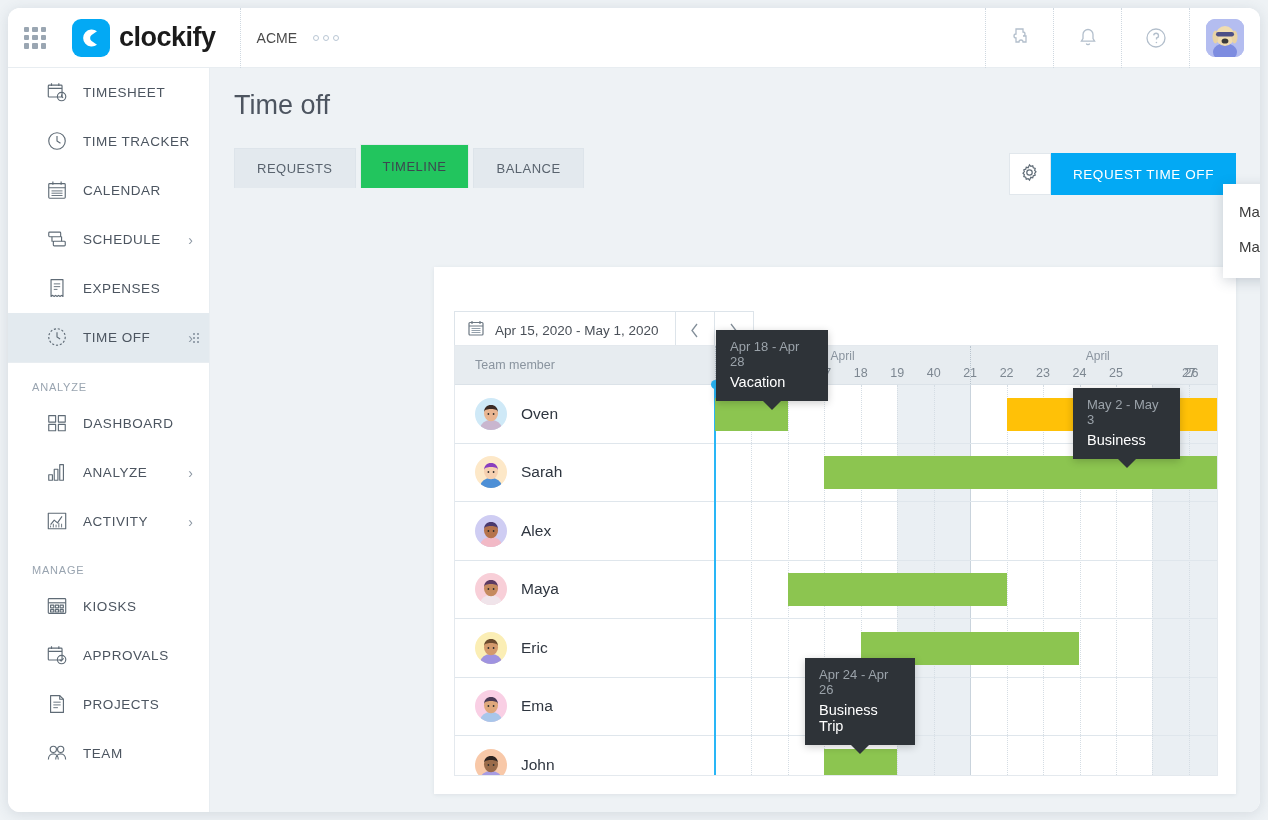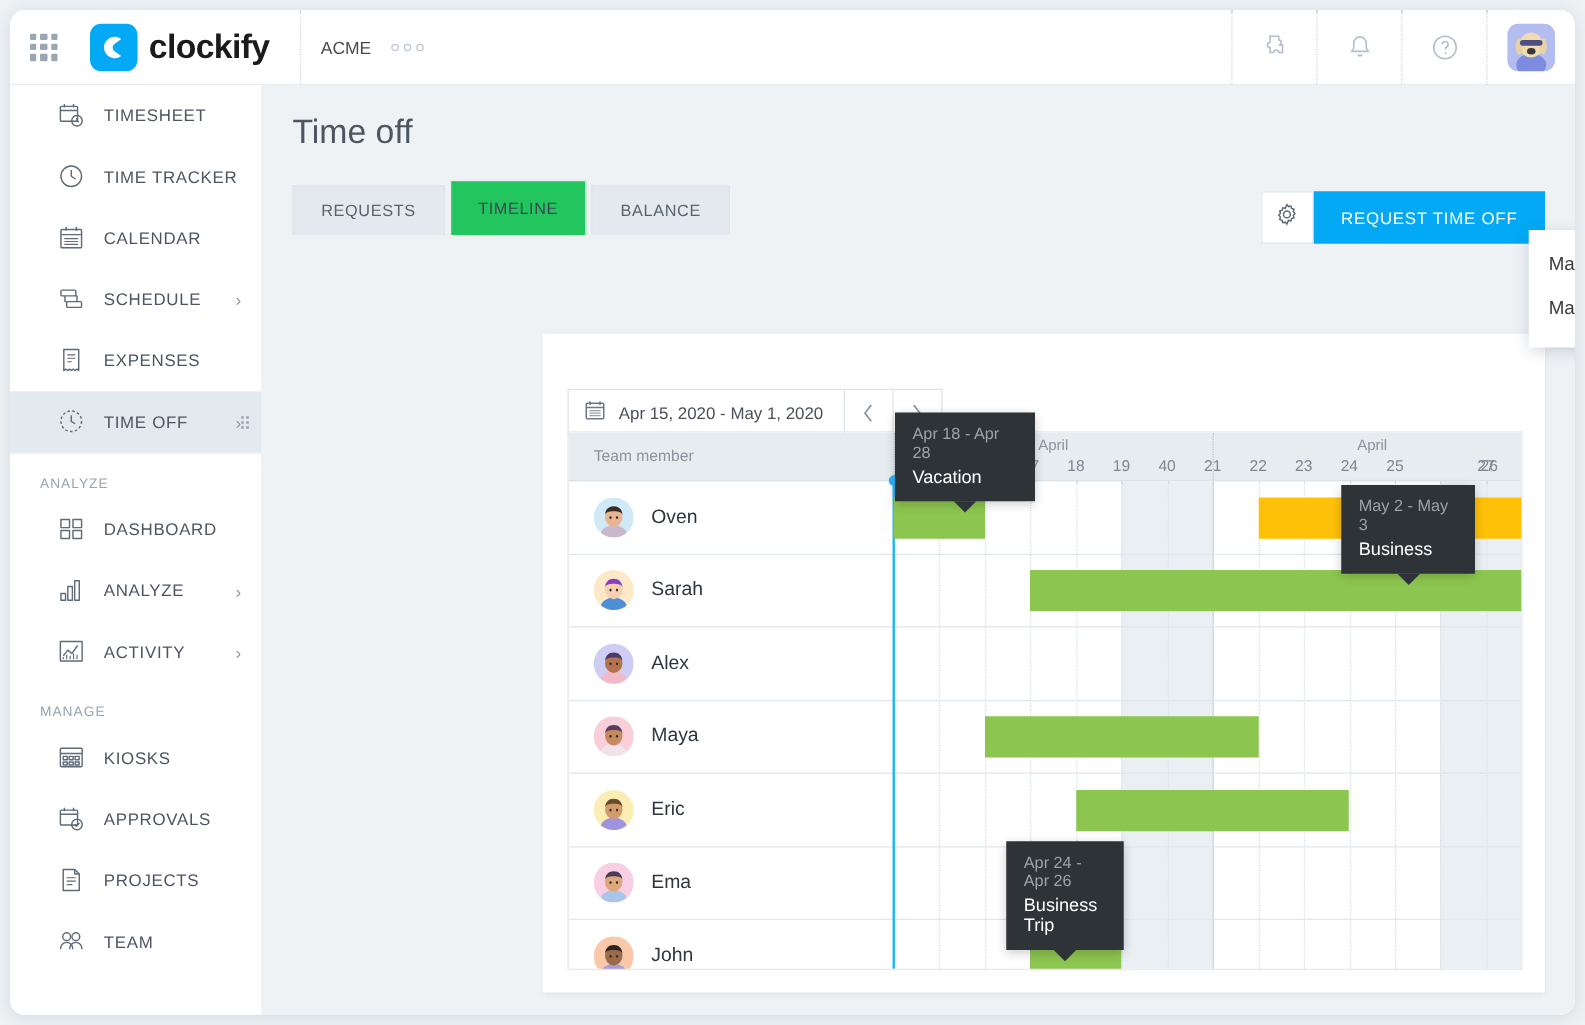--- a/index.html
+++ b/index.html
@@ -596,18 +596,18 @@
 <div class="tip" style="left:708px;top:322px;width:112px">
       <div class="t1">Apr 18 - Apr 28</div>
       <div class="t2">Vacation</div>
       <div class="arrow"></div>
     </div>
     <div class="tip" style="left:1065px;top:380px;width:107px">
       <div class="t1">May 2 - May 3</div>
       <div class="t2">Business</div>
       <div class="arrow"></div>
     </div>
-    <div class="tip" style="left:797px;top:665px;width:94px">
+    <div class="tip" style="left:797px;top:650px;width:110px">
       <div class="t1">Apr 24 - Apr 26</div>
       <div class="t2">Business Trip</div>
       <div class="arrow"></div>
     </div>
   </div>
 
 </body></html>

